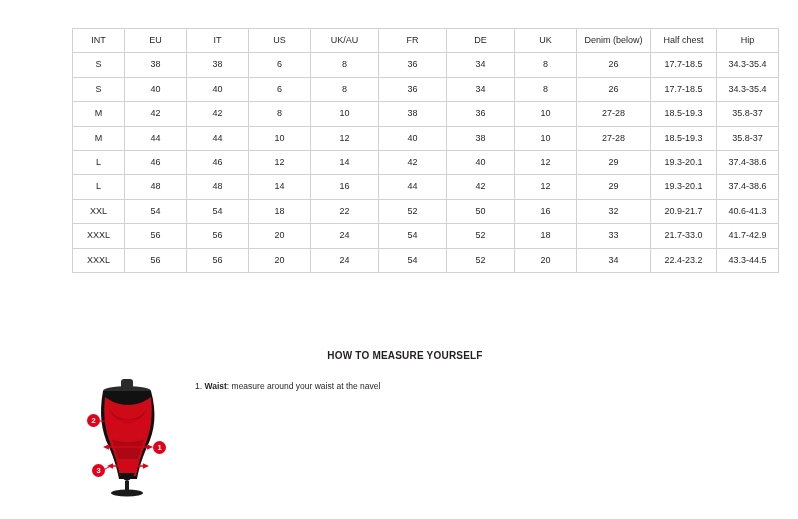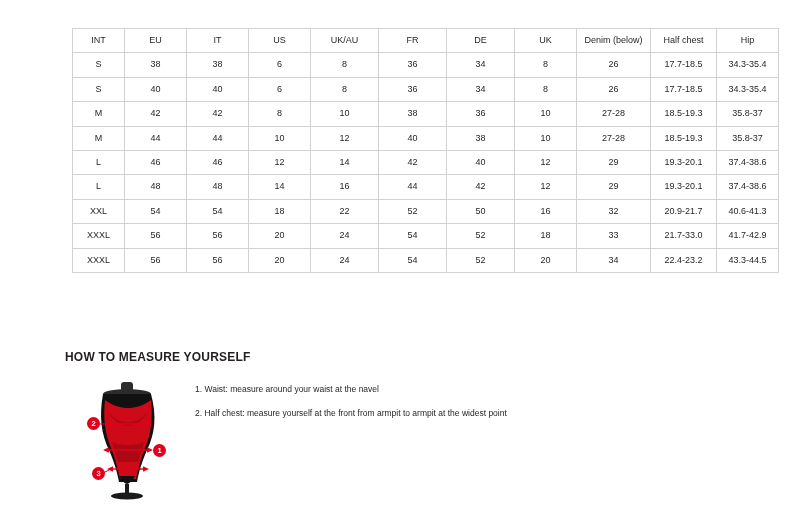--- a/index.html
+++ b/index.html
@@ -51,25 +51,26 @@
   col.c-half  { width: 66px; }
   col.c-hip   { width: 62px; }
 
   #measure-section {
     position: absolute;
     left: 65px;
     top: 350px;
     width: 680px;
   }
   #measure-title {
-    font-size: 12px;
+    font-size: 10px;
     font-weight: bold;
     letter-spacing: 0.2px;
     color: #231f20;
     margin-bottom: 8px;
+    text-align: center;
   }
   #measure-body {
     position: relative;
     display: flex;
     align-items: flex-start;
   }
   #figure-wrap {
     position: relative;
     width: 120px;
     height: 130px;
@@ -79,21 +80,21 @@
     margin-left: 10px;
     padding-top: 10px;
   }
   .instr-line {
     font-size: 8.5px;
     line-height: 14px;
     margin-bottom: 10px;
     color: #231f20;
   }
   .instr-line b {
-    font-weight: normal;
+    font-weight: bold;
   }
   .marker {
     position: absolute;
     width: 13px;
     height: 13px;
     border-radius: 50%;
     background: #e2001a;
     color: #ffffff;
     font-size: 7.5px;
     line-height: 13px;
@@ -304,20 +305,16 @@
       <div class="marker" id="marker-1">1</div>
       <div class="marker" id="marker-2">2</div>
       <div class="marker" id="marker-3">3</div>
     </div>
 
     <div id="instructions">
       <div class="instr-line">
         <span>1.</span>
         <b>Waist</b><span>: measure around your waist at the navel</span>
       </div>
-      <div class="instr-line">
-        <span>2.</span>
-        <b>Half chest</b><span>: measure yourself at the front from armpit to armpit at the widest point</span>
-      </div>
     </div>
 
   </div>
 </div>
 
 </body></html>

